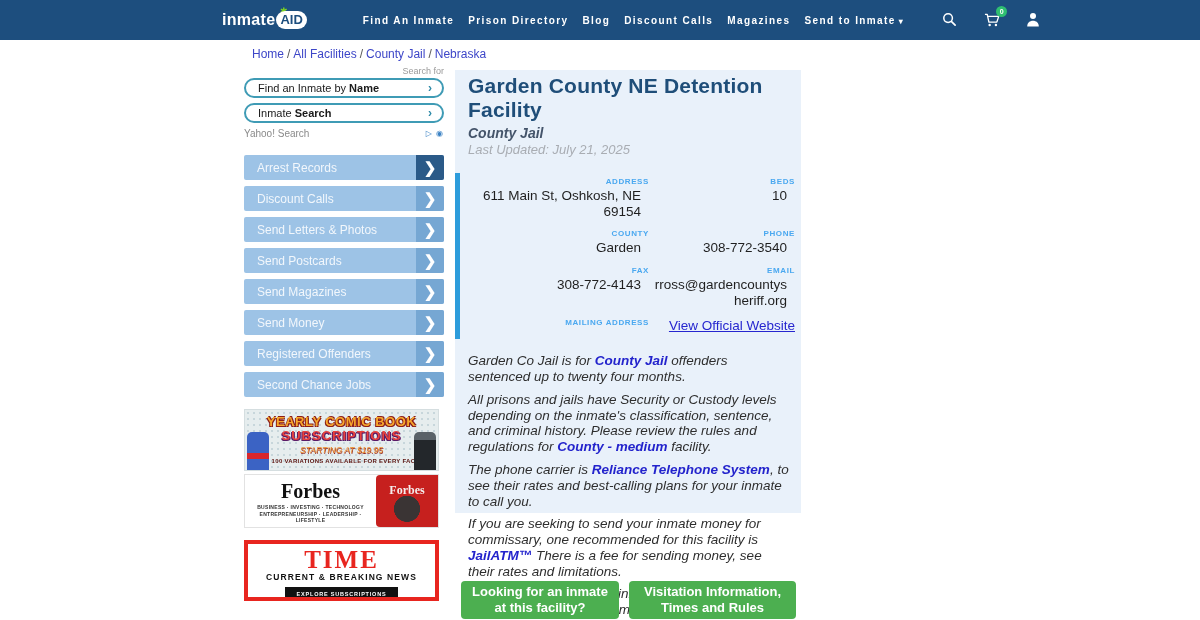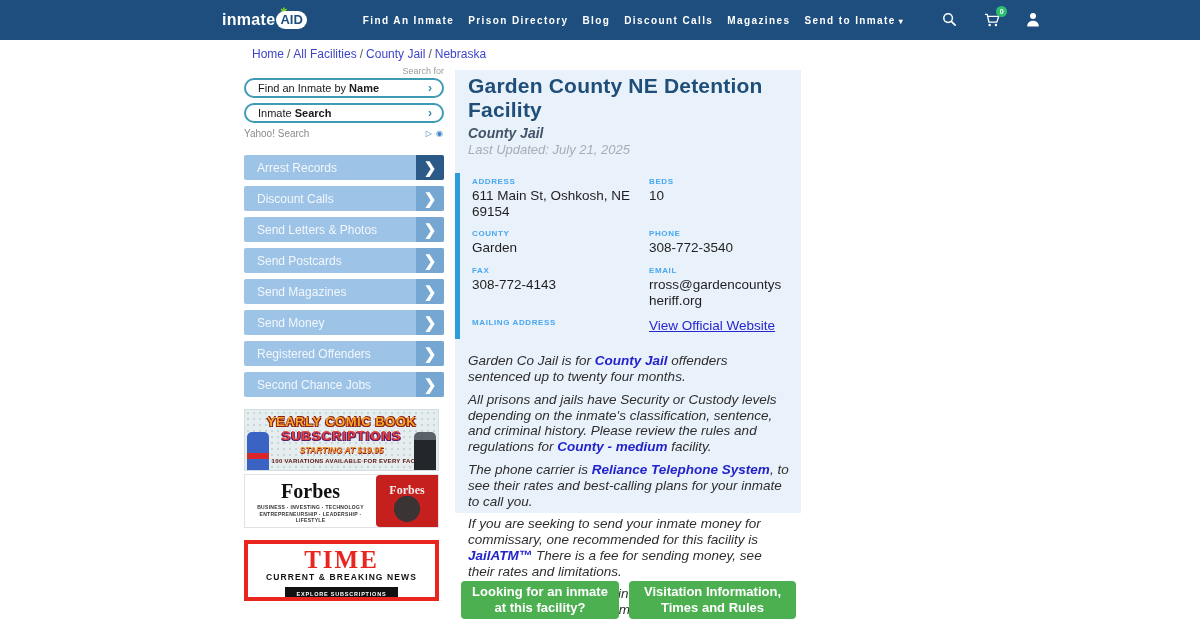--- a/index.html
+++ b/index.html
@@ -42,21 +42,21 @@
   .side-btn { position:relative; height:25px; background:#9dc3e6; border-radius:2px; margin-bottom:6px; display:flex; align-items:center; cursor:pointer; }
   .side-btn-label { color:#f2f7fc; font-size:12px; padding-left:13px; }
   .side-btn-chev { position:absolute; right:0; top:0; width:28px; height:25px; background:#76a7d3; border-radius:0 2px 2px 0; display:flex; align-items:center; justify-content:center; color:#fff; font-size:15px; font-weight:bold; }
   .side-btn.first .side-btn-chev { background:#2b5a88; }
 
   
   .ad { position:absolute; left:244px; width:195px; cursor:pointer; overflow:hidden; }
   .ad-comic { top:409px; height:62px; background:#e6edee; background-image:radial-gradient(#c7d6db 1px, transparent 1.2px); background-size:6px 6px; border:1px solid #d5dee0; text-align:center; padding-top:4px; }
   .comic-l1 { font-size:13px; font-weight:900; color:#f7a72c; letter-spacing:0.5px; text-shadow:1px 1px 0 #8c1d18, -1px 1px 0 #8c1d18, 1px -1px 0 #8c1d18; }
   .comic-l2 { font-size:13px; font-weight:900; color:#e8413c; letter-spacing:1px; text-shadow:1px 1px 0 #5a1b66, -1px 1px 0 #5a1b66; margin-top:-1px; }
-  .comic-l3 { font-size:8.5px; font-weight:bold; font-style:italic; color:#ef8f2a; margin-top:2px; text-shadow:0.5px 0.5px 0 #8c1d18; }
+  .comic-l3 { font-size:8.5px; font-weight:normal; font-style:italic; color:#ef8f2a; margin-top:2px; text-shadow:0.5px 0.5px 0 #8c1d18; }
   .comic-l4 { font-size:6px; font-weight:bold; color:#5d1511; margin-top:3px; letter-spacing:0.3px; }
   .comic-fig { position:absolute; bottom:0; width:22px; height:38px; border-radius:5px 5px 0 0; }
   .comic-superman { left:2px; background:linear-gradient(180deg,#3b63c4 55%,#d8262b 55%, #d8262b 70%, #3b63c4 70%); }
   .comic-batman { right:2px; background:linear-gradient(180deg,#5a6268 20%,#23272b 20%); }
 
   .ad-forbes { top:474px; height:54px; background:#fff; border:1px solid #e2e2e2; display:flex; }
   .forbes-left { flex:1; text-align:center; padding-top:5px; }
   .forbes-brand { font-family:"Liberation Serif", serif; font-weight:bold; font-size:20px; color:#111; }
   .forbes-tag { font-size:5px; font-weight:bold; color:#333; letter-spacing:0.3px; margin-top:1px; }
   .forbes-btn { display:inline-block; margin-top:5px; background:#111; color:#fff; font-size:6px; font-weight:bold; letter-spacing:1px; padding:4px 12px; }
@@ -68,21 +68,21 @@
   .time-tag { font-size:8.5px; font-weight:bold; color:#111; letter-spacing:1.1px; margin-top:0px; }
   .time-btn { display:inline-block; margin-top:3px; background:#111; color:#fff; font-size:5.5px; font-weight:bold; letter-spacing:0.8px; padding:4px 12px; }
 
   
   .panel { position:absolute; top:70px; left:455px; width:346px; height:443px; background:#e9f1fa; }
   .panel-head { padding:4px 0 0 13px; }
   .facility-title { font-size:21px; font-weight:bold; color:#1f4e79; letter-spacing:0.2px; }
   .facility-sub { font-size:14px; font-weight:bold; font-style:italic; color:#44546a; margin-top:3px; }
   .facility-updated { font-size:13px; font-style:italic; color:#a9adb3; margin-top:1px; }
 
-  .info { position:relative; margin-top:16px; border-left:5px solid #2d9cdb; padding:4px 6px 6px 12px; display:grid; grid-template-columns:177px 1fr; row-gap:10px; }
+  .info { position:relative; margin-top:16px; border-left:5px solid #2d9cdb; padding:4px 6px 6px 12px; display:grid; grid-template-columns:177px 1fr; row-gap:10px;text-align:right; }
   .fld-label { font-size:8px; font-weight:bold; color:#4aa8f0; letter-spacing:0.6px; }
   .fld-value { font-size:13.5px; color:#1f1f1f; line-height:1.16; margin-top:2px; overflow-wrap:anywhere; padding-right:8px; }
   .weblink { font-size:13.5px; color:#2626cf; text-decoration:underline; cursor:pointer; align-self:center; }
 
   .paras { margin:14px 12px 0 13px; font-size:13.5px; font-style:italic; color:#2e2e2e; line-height:1.18; }
   .paras p { margin-bottom:6.5px; }
   .txt-link { color:#2323cc; font-weight:bold; cursor:pointer; }
 
   
   .cta { position:absolute; top:581px; height:38px; background:#4caf50; border-radius:4px; color:#fff; font-size:13px; font-weight:bold; display:flex; align-items:center; justify-content:center; text-align:center; line-height:1.2; cursor:pointer; padding:0 8px; }

